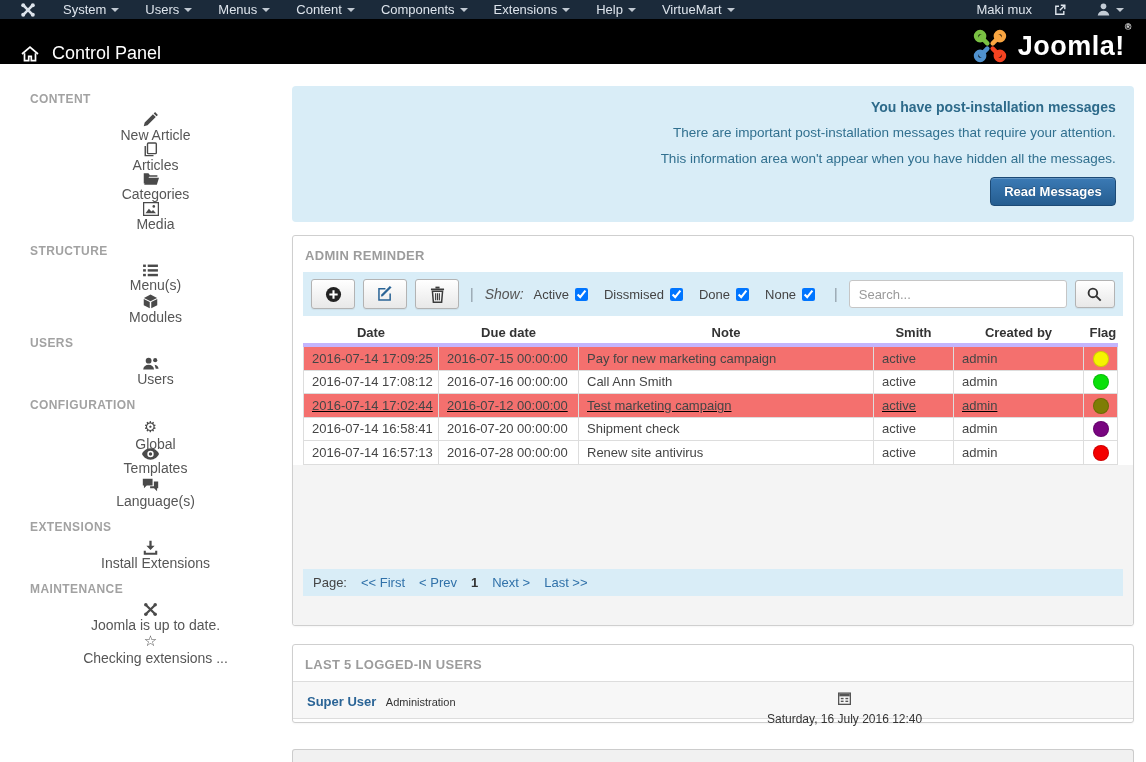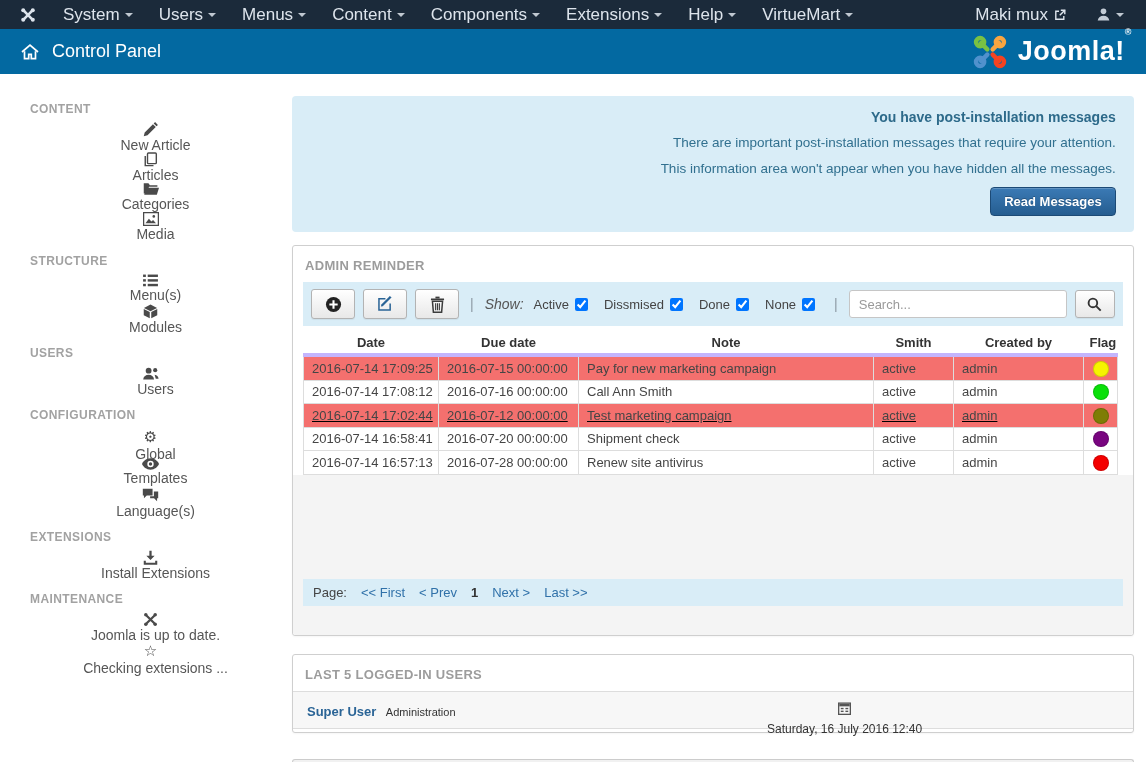--- a/index.html
+++ b/index.html
@@ -1,31 +1,31 @@
 <!DOCTYPE html>
 <html><head>
 <meta charset="utf-8">
 <style>
   * { margin:0; padding:0; box-sizing:border-box; }
   html,body { background:#fff; }
   body { font-family:"Liberation Sans","DejaVu Sans",sans-serif; }
   .page { width:1146px; height:762px; overflow:hidden; background:#fff; position:relative; }
 
   
-  .navbar { height:29px; background:#1b2a3a; display:flex; align-items:center; color:#dde4ec; font-size:17px; }
+  .navbar { height:19px; background:#1b2a3a; display:flex; align-items:center; color:#dde4ec; font-size:13px; }
   .navbar .nav-left { display:flex; align-items:center; flex:1; }
   .nav-logo { padding:0 14px 0 20px; display:flex; align-items:center; }
   .nav-item { padding:0 13px; height:29px; display:flex; align-items:center; cursor:pointer; white-space:nowrap; }
   .caret { display:inline-block; width:0; height:0; border-left:4px solid transparent; border-right:4px solid transparent; border-top:4px solid currentColor; margin-left:5px; opacity:.85; }
   .nav-right { display:flex; align-items:center; padding-right:18px; }
-  .nav-account { display:flex; align-items:center; gap:6px; padding:0 16px; }
+  .nav-account { display:flex; align-items:center; gap:22px; padding:0 16px; }
   .nav-user { display:flex; align-items:center; padding:0 4px 0 14px; }
 
   
-  .topbar { height:45px; background:#0369a1; color:#fff; display:flex; align-items:center; }
+  .topbar { height:45px; background:#000000; color:#fff; display:flex; align-items:flex-end; }
   .topbar-title { display:flex; align-items:center; gap:12px; padding-left:20px; font-size:18px; flex:1; }
   .brand { display:flex; align-items:flex-start; gap:8px; padding-right:14px; align-items:center; }
   .brand-text { font-size:27px; font-weight:bold; letter-spacing:.5px; }
   .brand-reg { font-size:9px; vertical-align:top; position:relative; top:-9px; }
 
   
   .layout { display:flex; height:688px; }
   .sidebar { width:291px; padding:16px 10px 0 30px; flex-shrink:0; }
   .side-heading { font-size:12px; font-weight:bold; color:#a2a2a2; letter-spacing:.4px; margin:12px 0 6px; }
   .side-item { display:flex; align-items:center; height:30px; color:#565656; font-size:14px; cursor:pointer;flex-direction:column; }

